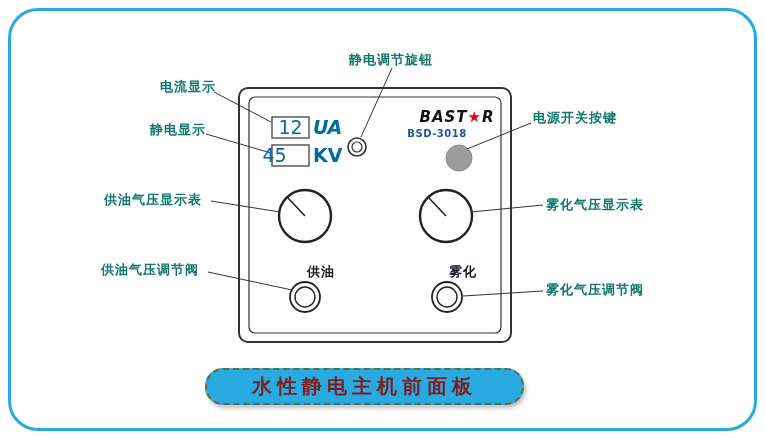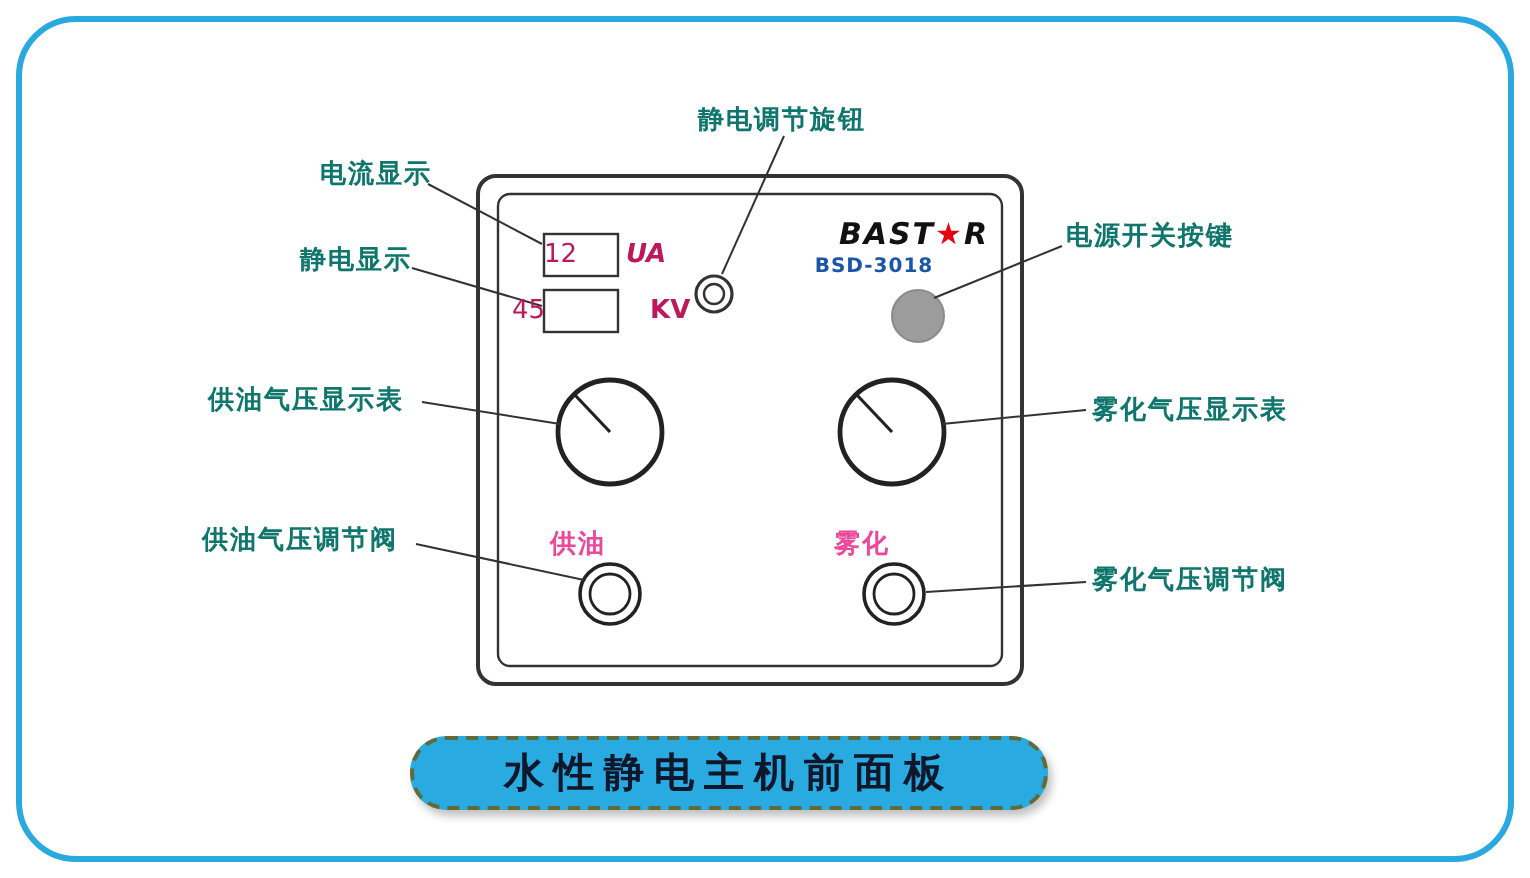--- a/index.html
+++ b/index.html
@@ -20,21 +20,22 @@
   .ann{
     position:absolute;
     font-size:13px;
     font-weight:700;
     color:#0f766e;
     letter-spacing:1px;
     white-space:nowrap;
   }
   .boxtext{
     position:absolute;
-    font-size:13px;color:#be185d;
+    font-size:19px;color:#0369a1;
+    text-align:center;
     line-height:21px;
     white-space:nowrap;
   }
   .unit{font-weight:700;}
   .brand{
     position:absolute;
     left:412px;top:108px;width:90px;
     text-align:center;
     font-style:italic;
     font-weight:700;
@@ -48,38 +49,38 @@
     position:absolute;
     left:392px;top:128px;width:90px;
     text-align:center;
     font-size:10px;
     font-weight:700;
     color:#1a56a8;
     letter-spacing:0.5px;
   }
   .knoblabel{
     position:absolute;
-    width:60px;text-align:left;
-    font-size:13px;font-weight:700;color:#ec4899;
+    width:60px;text-align:right;
+    font-size:13px;font-weight:700;color:#0f172a;
     letter-spacing:1px;
   }
   .title-banner{
     position:absolute;
     left:205px;top:368px;
     width:315px;height:33px;
     background:#29abe2;
     border:2px dashed #5f6b3a;
     border-radius:18px;
     box-shadow:2px 3px 4px rgba(0,0,0,0.25);
     display:flex;align-items:center;justify-content:center;
   }
   .title-banner span{
     font-size:20px;
     font-weight:700;
-    color:#0f172a;
+    color:#7f1d1d;
     letter-spacing:5px;
   }
 </style>
 </head>
 <body>
 
 <div class="canvas">
 
   <div class="frame"></div>
 
@@ -123,21 +124,21 @@
   <div class="ann" style="left:150px;top:121px;">静电显示</div>
   <div class="ann" style="left:533px;top:109px;">电源开关按键</div>
   <div class="ann" style="left:104px;top:191px;">供油气压显示表</div>
   <div class="ann" style="left:546px;top:196px;">雾化气压显示表</div>
   <div class="ann" style="left:101px;top:261px;">供油气压调节阀</div>
   <div class="ann" style="left:546px;top:281px;">雾化气压调节阀</div>
 
   <div class="boxtext" style="left:272px;top:117px;width:37px;">12</div>
   <div class="boxtext unit" style="left:313px;top:117px;font-style:italic;">UA</div>
   <div class="boxtext" style="left:256px;top:145px;width:37px;">45</div>
-  <div class="boxtext unit" style="left:313px;top:145px;margin-left:12px;">KV</div>
+  <div class="boxtext unit" style="left:313px;top:145px;">KV</div>
 
   <div class="brand"><span>BAST</span><span class="star">★</span><span>R</span></div>
   <div class="model">BSD-3018</div>
 
   <div class="knoblabel" style="left:275px;top:263px;">供油</div>
   <div class="knoblabel" style="left:417px;top:263px;">雾化</div>
 
   <div class="title-banner">
     <span>水性静电主机前面板</span>
   </div>

